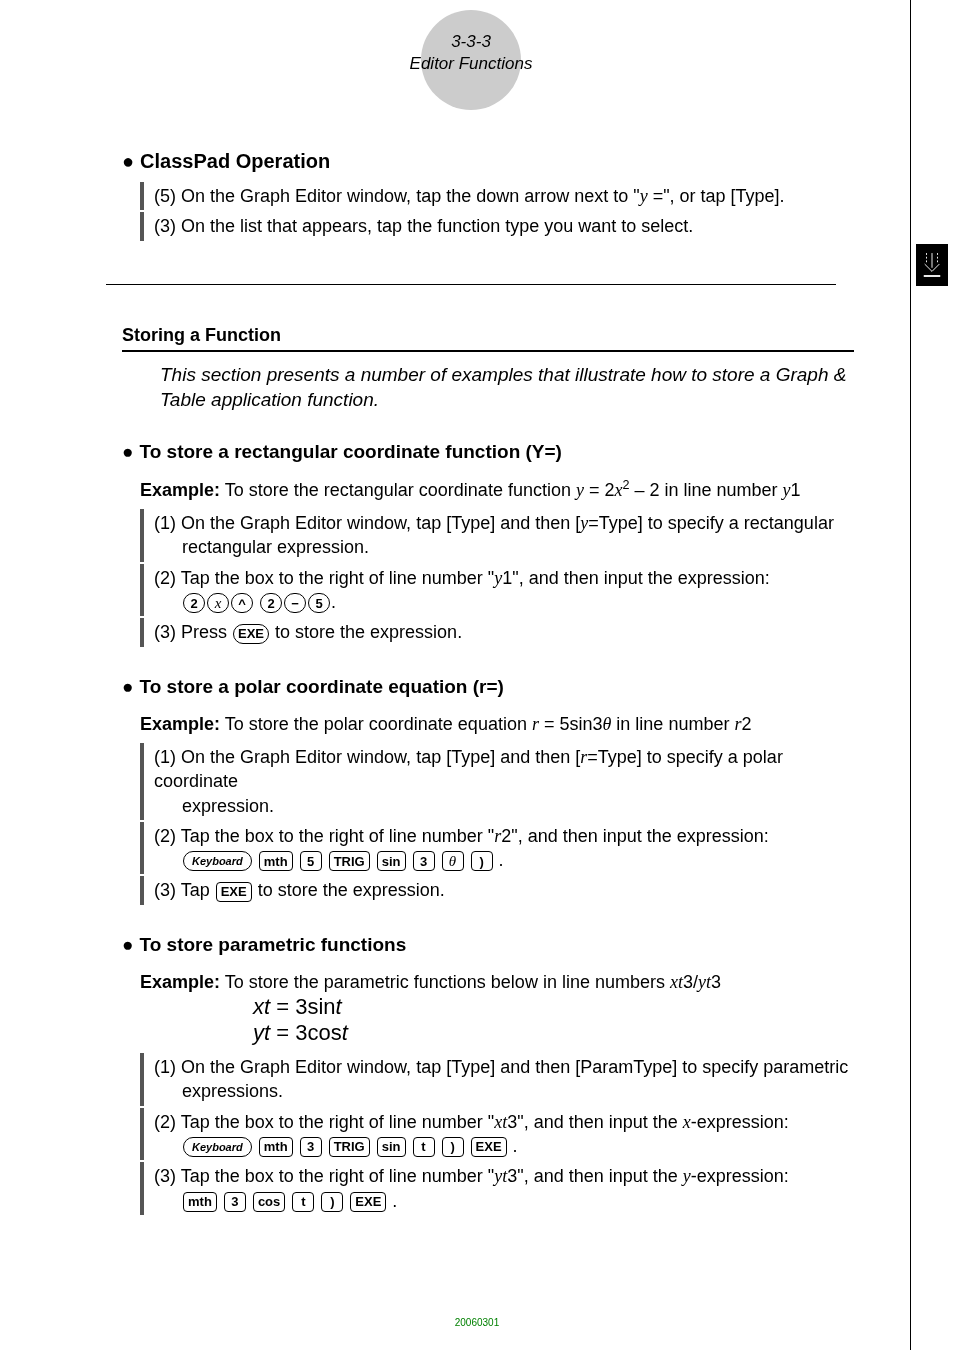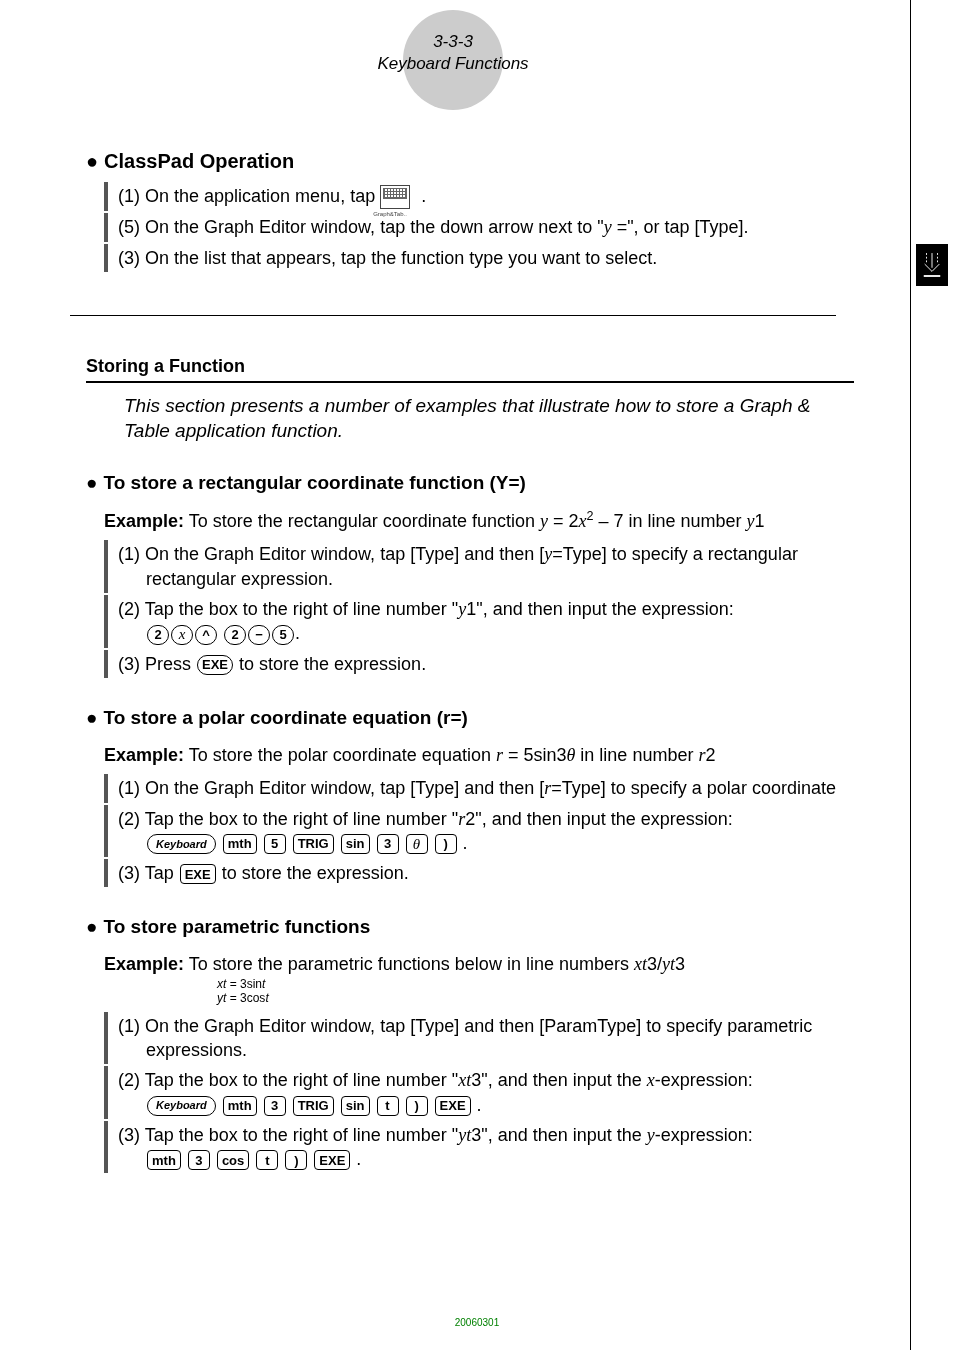--- a/index.html
+++ b/index.html
@@ -29,20 +29,21 @@
     background: #000;
     display: flex;
     flex-direction: column;
     align-items: center;
     justify-content: center;
   }
   .sidebar-icon svg { width: 22px; height: 28px; }
   .page {
     padding: 0 72px 0 52px;
     padding-right: 100px;
+    margin-left: 36px;
   }
   .header-circle {
     width: 100px;
     height: 100px;
     background: #ccc;
     border-radius: 50%;
     margin: 0 auto;
     font-style: italic;
     font-size: 16px;
     display: flex;
@@ -124,21 +125,21 @@
   .example {
     font-size: 18px;
     margin-left: 52px;
     margin-top: 14px;
     line-height: 1.35;
     max-width: 790px;
   }
   .example b { font-weight: bold; }
   .example-math {
     margin-left: 165px;
-    font-size: 12px;
+    font-size: 22px;
     font-style: italic;
   }
   .example-math .rm { font-style: normal; }
   
   .appicon {
     display: inline-block;
     width: 30px; height: 24px;
     border: 1px solid #444;
     vertical-align: middle;
     position: relative;
@@ -207,60 +208,52 @@
         <polyline points="4,14 12,22 20,14"></polyline>
         <line x1="3" y1="27" x2="21" y2="27" stroke-width="2"></line>
       </g>
     </svg>
   </div>
 </div>
 
 <div class="page">
   <div class="header-circle">
     <span class="header-label">3-3-3</span>
-    <span class="header-sub">Keyboard Functions</span>
+    <span class="header-sub">Editor Functions</span>
   </div>
 
   <div class="bulleted-h">
     <span>●</span>
     <span>ClassPad Operation</span>
   </div>
   <div class="steps">
     <div class="step">
         <div class="bar"></div>
         <div class="txt">
-      <span>(1) On the application menu, tap </span>
-      <span class="appicon"></span>
-      <span style="margin-left:6px">.</span>
-    </div>
-      </div>
-    <div class="step">
-        <div class="bar"></div>
-        <div class="txt">
       <span>(5) On the Graph Editor window, tap the down arrow next to "</span><span class="ital">y</span><span> =", or tap [Type].</span>
     </div>
       </div>
     <div class="step">
         <div class="bar"></div>
         <div class="txt">(3) On the list that appears, tap the function type you want to select.</div>
       </div>
   </div>
 
   <hr class="sep">
 
   <div class="h1">Storing a Function</div>
   <div class="rule"></div>
   <div class="body-p">This section presents a number of examples that illustrate how to store a Graph &amp; Table application function.</div>
 
   <div class="bulleted-h2">
     <span>●</span>
     <span>To store a rectangular coordinate function (Y=)</span>
   </div>
   <div class="example">
-    <b>Example:</b><span>  To store the rectangular coordinate function </span><span class="ital">y</span><span> = 2</span><span class="ital">x</span><sup>2</sup><span> – 7 in line number </span><span class="ital">y</span><span>1</span>
+    <b>Example:</b><span>  To store the rectangular coordinate function </span><span class="ital">y</span><span> = 2</span><span class="ital">x</span><sup>2</sup><span> – 2 in line number </span><span class="ital">y</span><span>1</span>
   </div>
   <div class="steps" style="margin-top:6px">
     <div class="step">
         <div class="bar"></div>
         <div class="txt">
       <span>(1) On the Graph Editor window, tap [Type] and then [</span><span class="ital">y</span><span>=Type] to specify a rectangular</span>
       <span class="cont">rectangular expression.</span>
     </div>
       </div>
     <div class="step">
@@ -286,20 +279,21 @@
     <span>To store a polar coordinate equation (r=)</span>
   </div>
   <div class="example">
     <b>Example:</b><span>  To store the polar coordinate equation </span><span class="ital">r</span><span> = 5sin3</span><span class="ital">θ</span><span> in line number </span><span class="ital">r</span><span>2</span>
   </div>
   <div class="steps" style="margin-top:6px">
     <div class="step">
         <div class="bar"></div>
         <div class="txt">
       <span>(1) On the Graph Editor window, tap [Type] and then [</span><span class="ital">r</span><span>=Type] to specify a polar coordinate</span>
+      <span class="cont">expression.</span>
     </div>
       </div>
     <div class="step">
         <div class="bar"></div>
         <div class="txt">
       <span>(2) Tap the box to the right of line number "</span><span class="ital">r</span><span>2", and then input the expression:</span>
       <span class="cont">
         <span class="key wide">Keyboard</span>
         <span class="key rect">mth</span>
         <span class="key rect">5</span>

